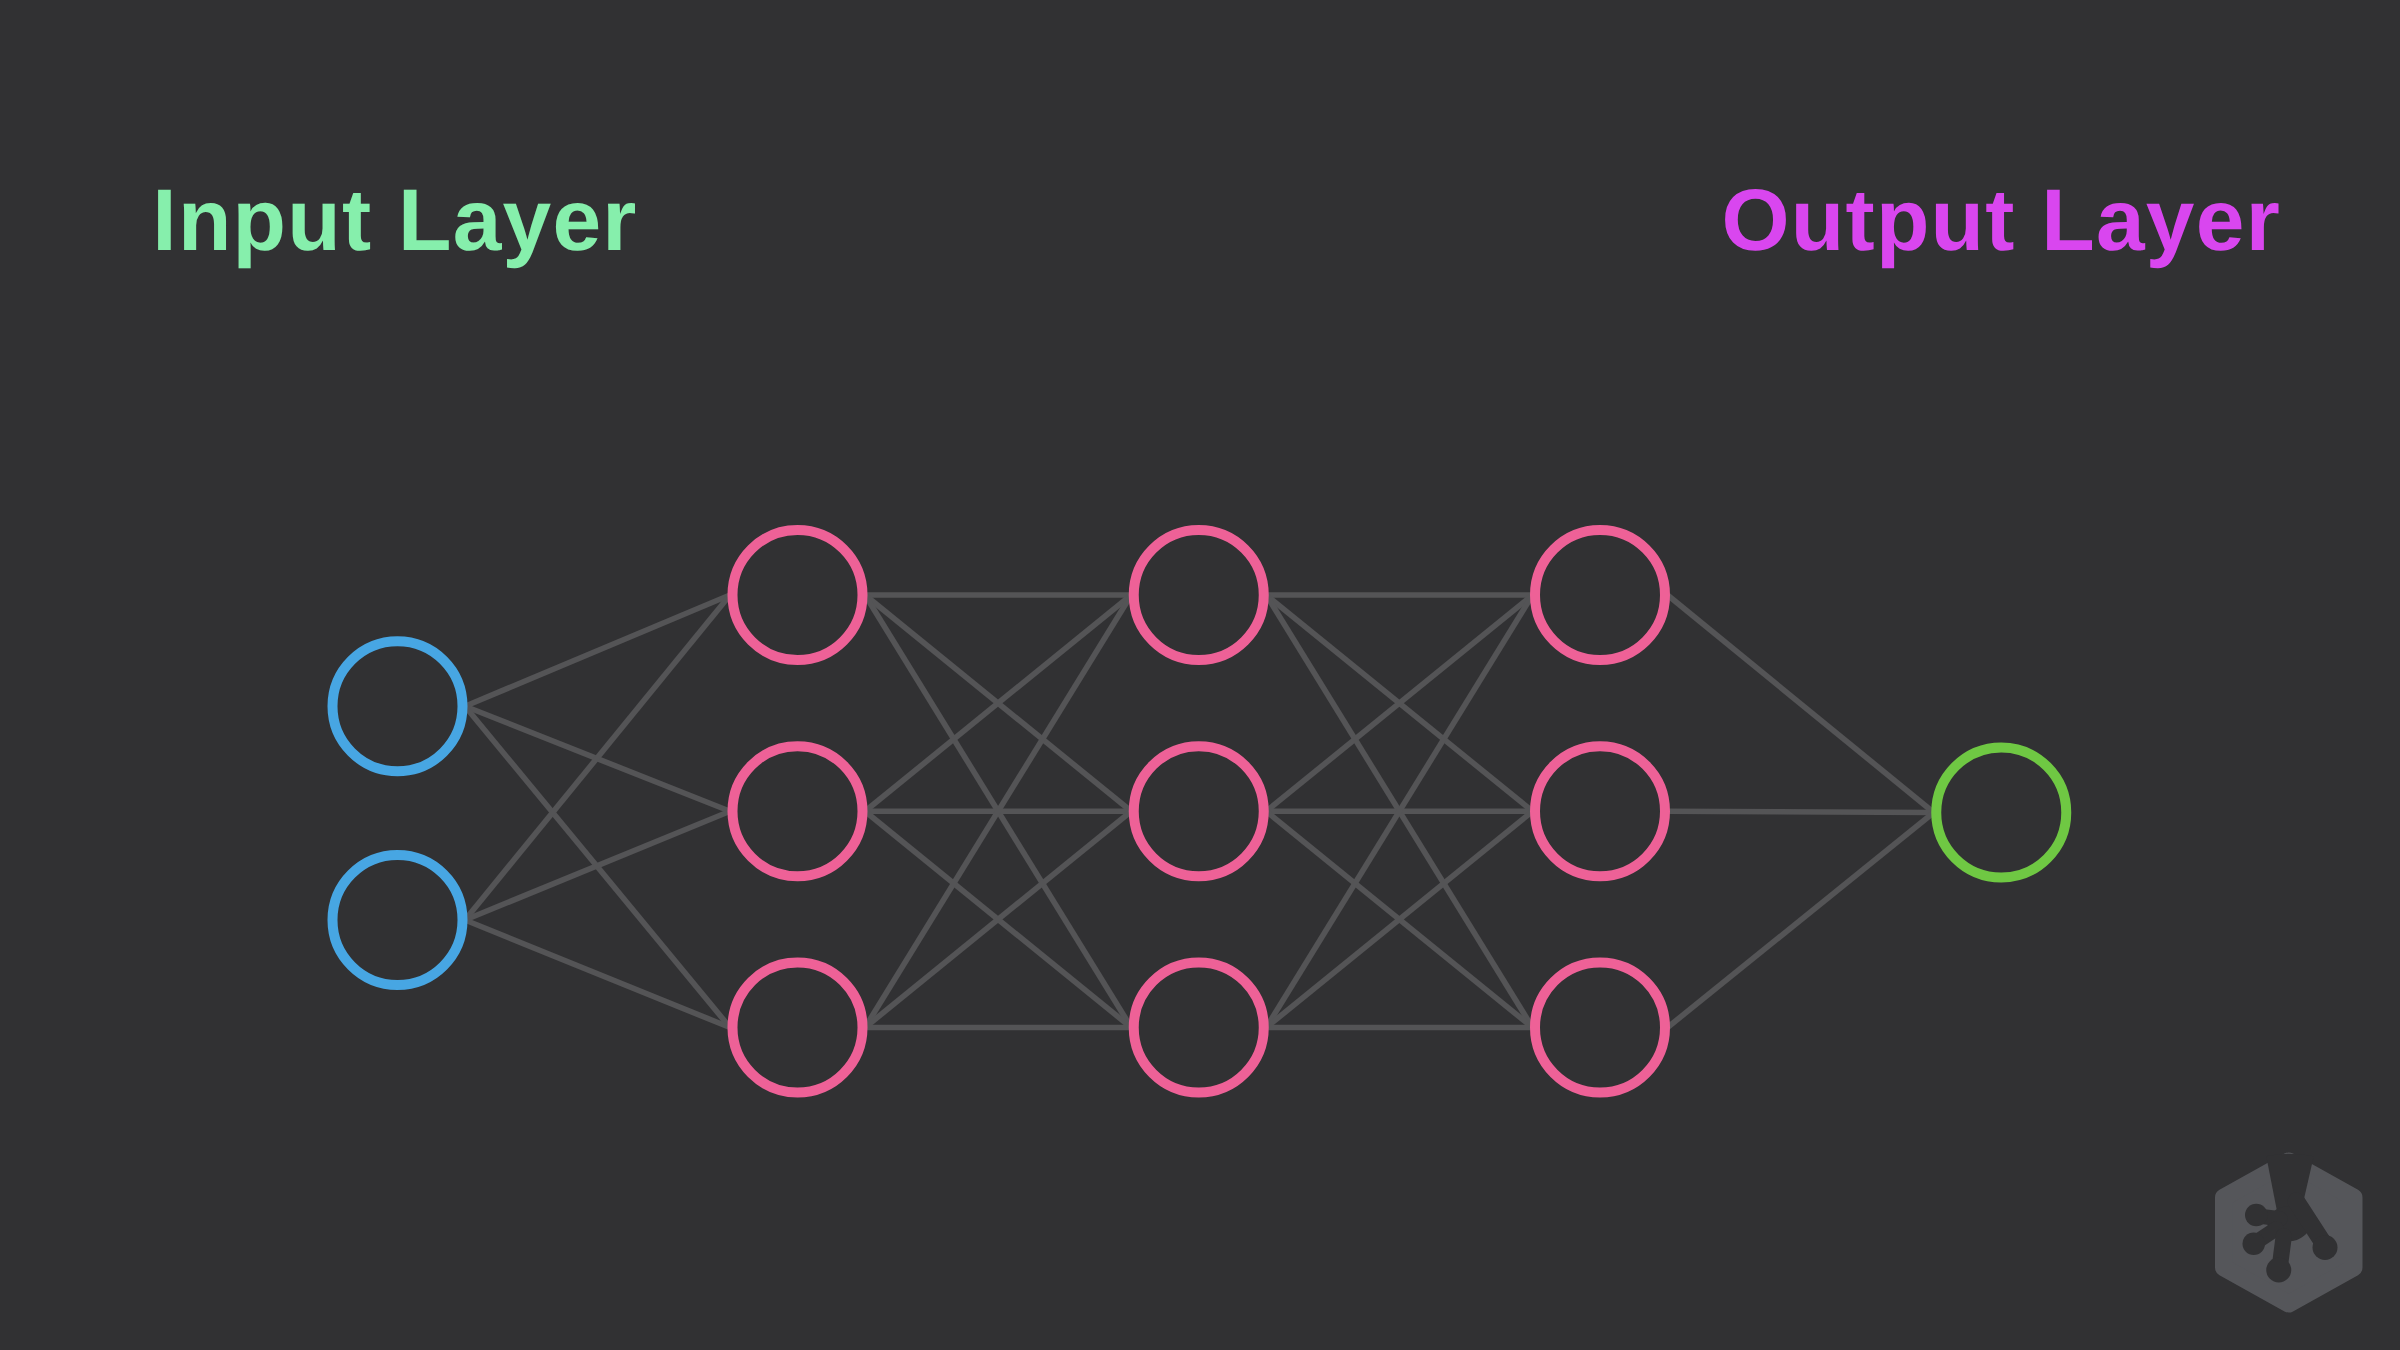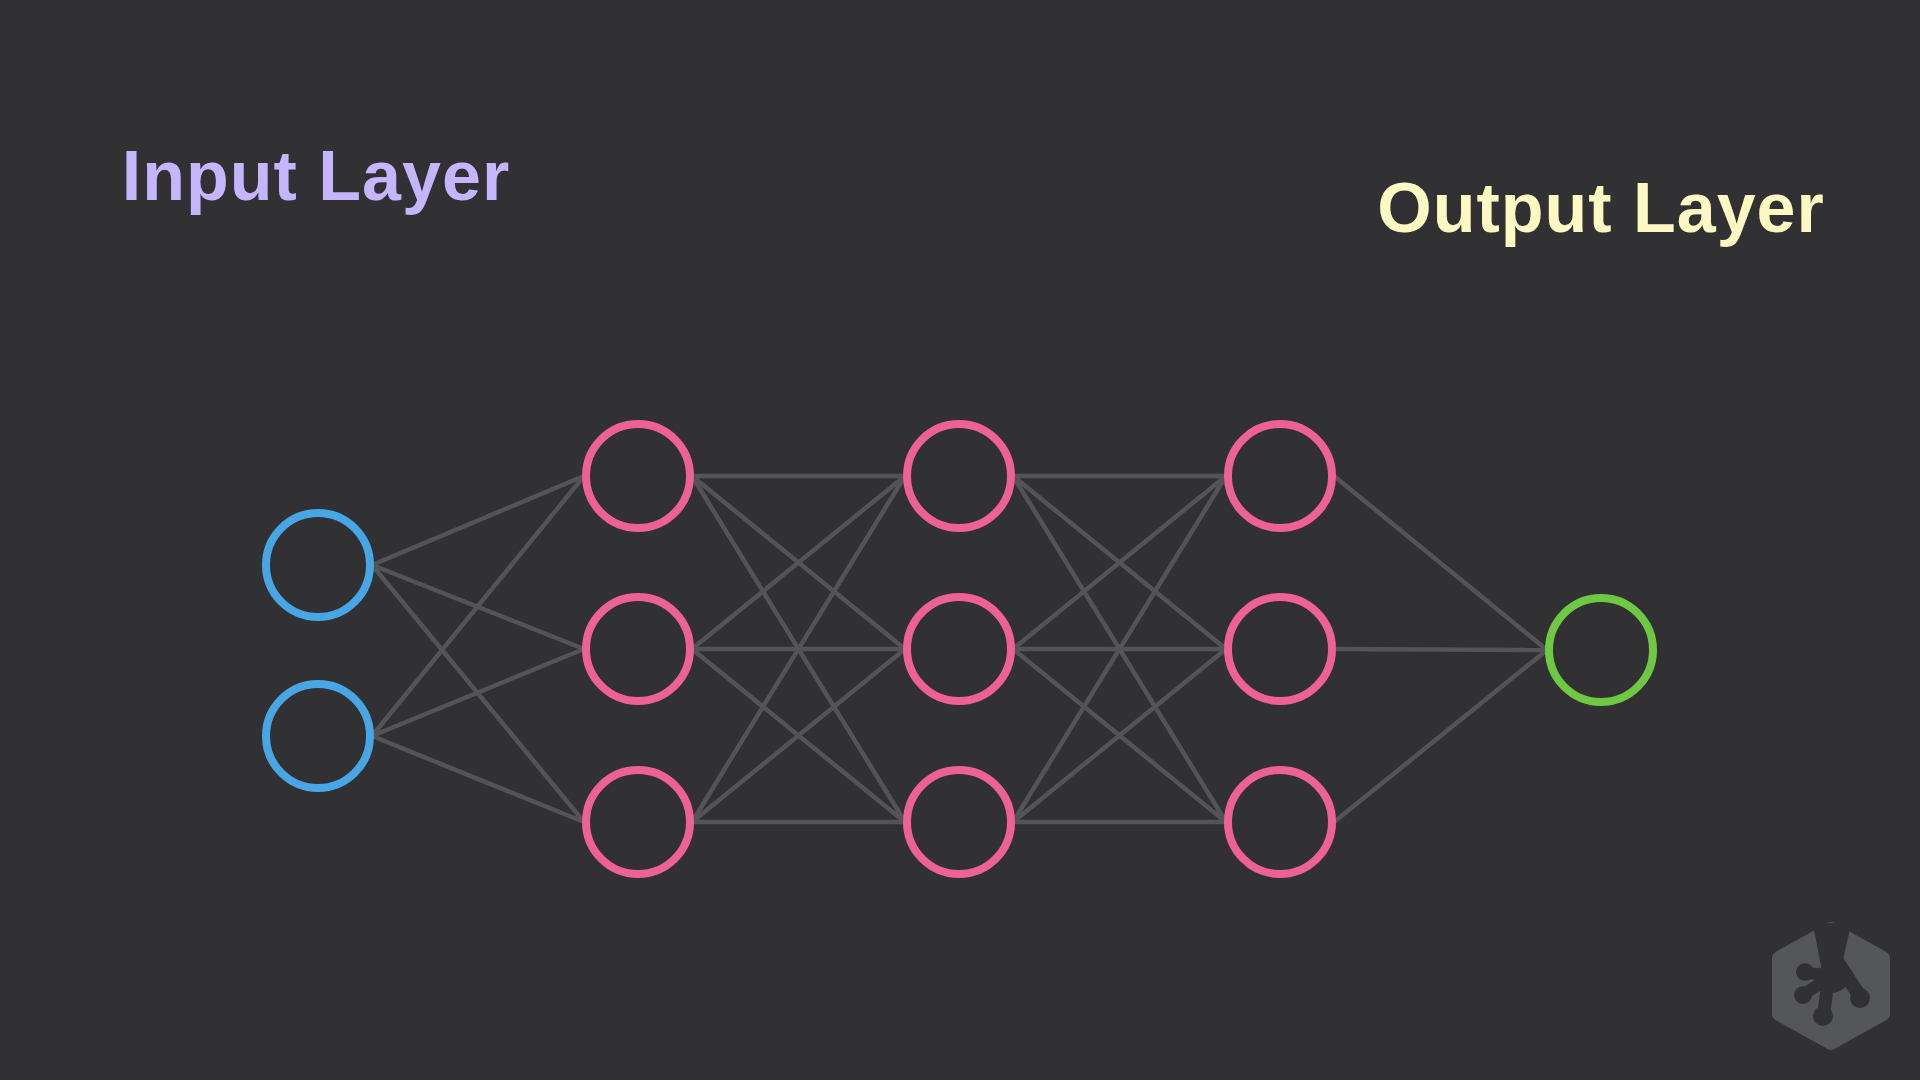--- a/index.html
+++ b/index.html
@@ -86,22 +86,22 @@
       <g>
         <circle cx="1280" cy="476" r="52" fill="#313133" stroke="#ee6197" stroke-width="8"></circle>
         <circle cx="1280" cy="649" r="52" fill="#313133" stroke="#ee6197" stroke-width="8"></circle>
         <circle cx="1280" cy="822" r="52" fill="#313133" stroke="#ee6197" stroke-width="8"></circle>
       </g>
       <g>
         <circle cx="1601" cy="650" r="52" fill="#313133" stroke="#6fc843" stroke-width="8"></circle>
       </g>
     </svg>
 
-  <div class="layer-title" id="title-0" style="left: 316px; top: 140px; color: #c4b5fd;">Input Layer</div>
-  <div class="layer-title" id="title-2" style="left: 1601px; top: 140px; color: #fef9c3; margin-top: 32px;">Output Layer</div>
+  <div class="layer-title" id="title-0" style="left: 316px; top: 140px; color: #86efac;">Input Layer</div>
+  <div class="layer-title" id="title-2" style="left: 1601px; top: 140px; color: #d946ef;">Output Layer</div>
 
   <svg class="logo" id="logo-svg" viewBox="0 0 124 130" width="124" height="130" style="left: 1769px; top: 921px;">
     <path id="logo-hex" d="M62 8 L114 37 L114 93 L62 122 L10 93 L10 37 Z" stroke-width="14" stroke-linejoin="round" fill="#55565a" stroke="#55565a"></path>
     <g id="logo-foot">
       <path d="M44 4 Q62 0 82 4 L71 52 Q62 60 53 50 Z" fill="#313133"></path>
       <ellipse cx="62" cy="58" rx="17" ry="14" fill="#313133"></ellipse>
       <line x1="68" y1="40" x2="90" y2="74" stroke-width="14" stroke-linecap="round" fill="#313133" stroke="#313133"></line>
       <circle cx="91" cy="77" r="10" fill="#313133"></circle>
       <line x1="55" y1="54" x2="39" y2="52" stroke-width="12" stroke-linecap="round" fill="#313133" stroke="#313133"></line>
       <circle cx="36" cy="51" r="9" fill="#313133"></circle>

